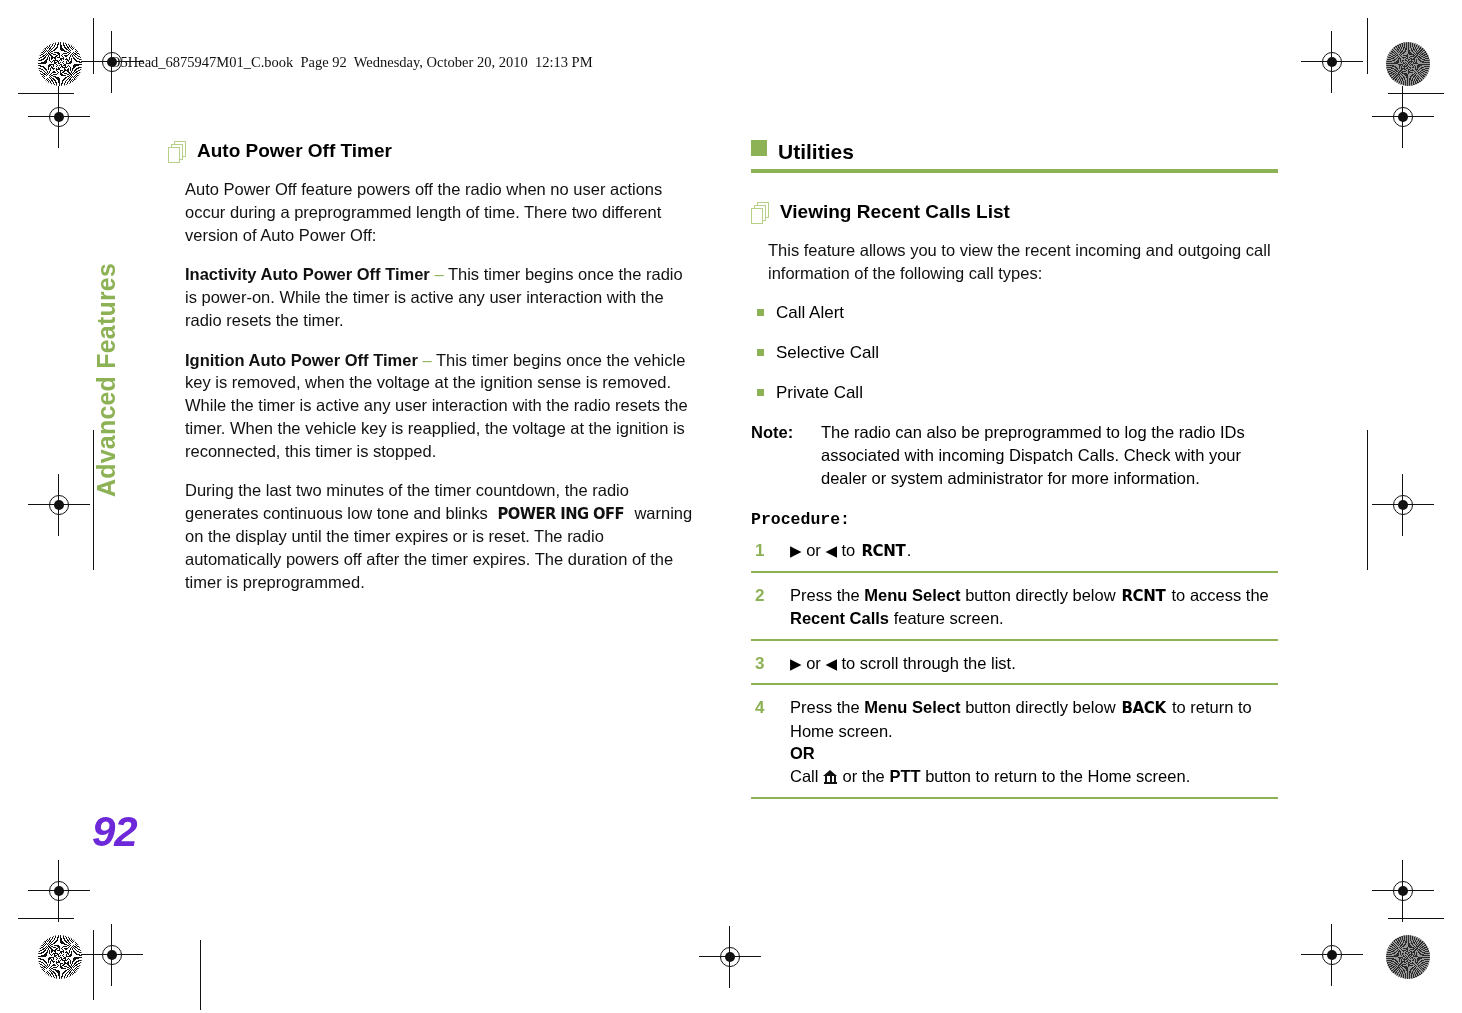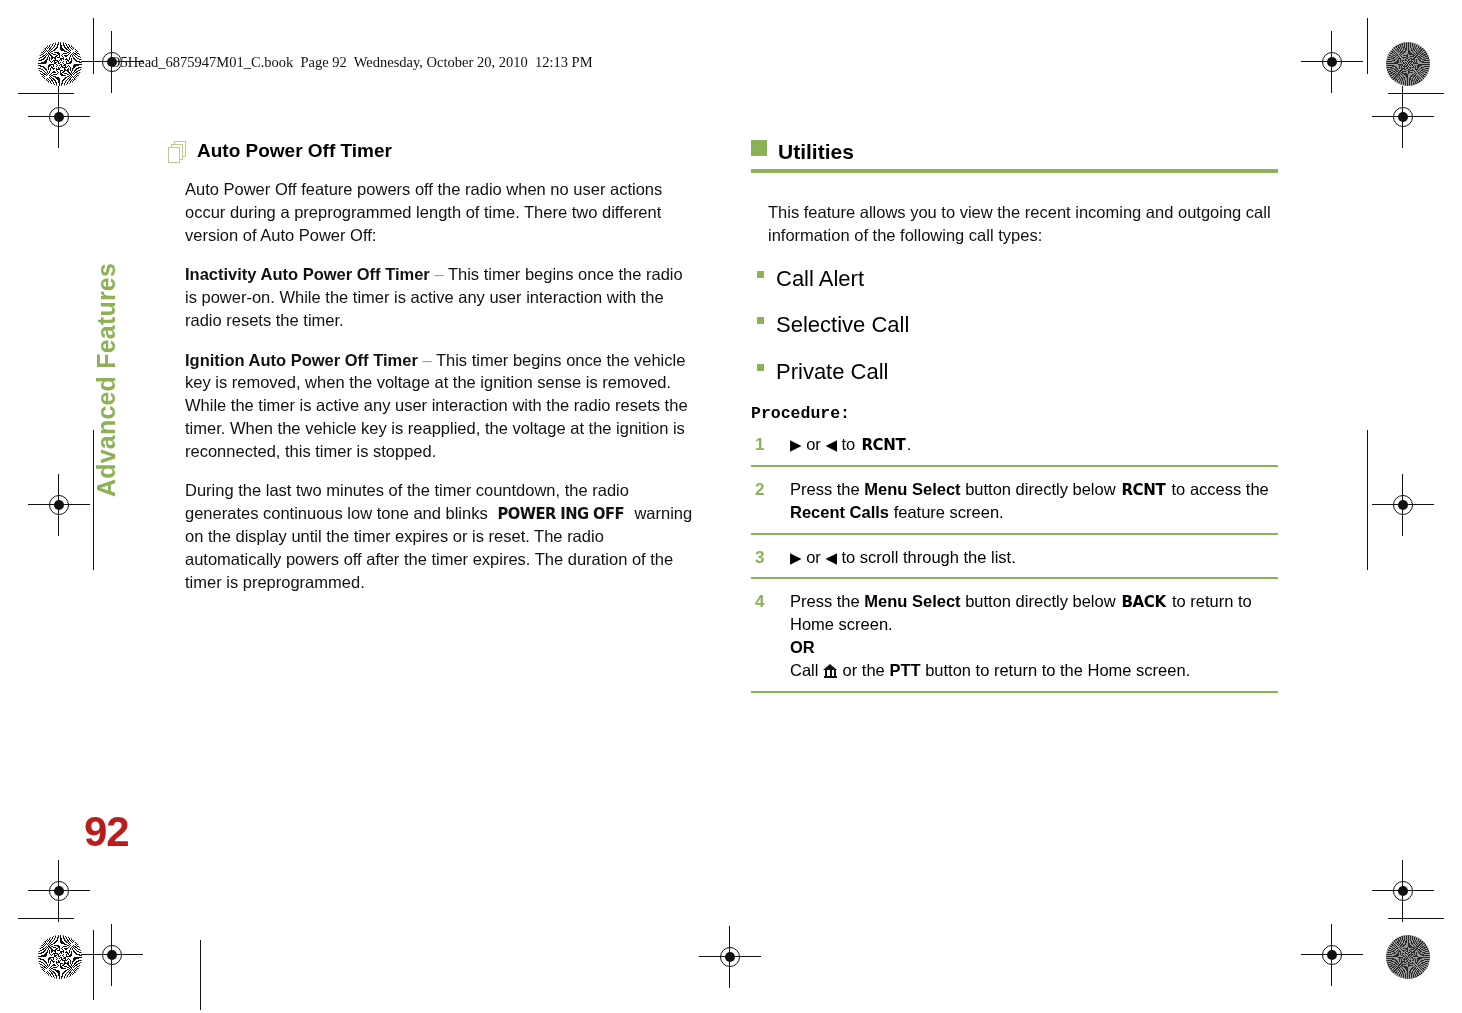--- a/index.html
+++ b/index.html
@@ -50,22 +50,22 @@
   
   .side-rot{
     position:absolute;
     left:92px;top:497px;
     transform-origin:0 0;
     transform:rotate(-90deg);
     font-size:25px;font-weight:bold;color:#8DB255;
     white-space:nowrap;letter-spacing:.2px;
   }
   .pagenum{
-    position:absolute;left:84px;top:808px;
-    font-size:42px;font-weight:bold;color:#b91c1c;letter-spacing:-1px;
+    position:absolute;left:92px;top:808px;
+    font-size:42px;font-weight:bold;color:#6d28d9;letter-spacing:-1px;font-style:italic;
   }
   .langbox{
     position:absolute;left:58px;top:882px;width:220px;height:90px;
     background:#C5DC9C;
   }
   .langbox span{
     position:absolute;left:104px;top:24px;
     font-size:22px;font-weight:bold;color:#ffffff;
   }
 
@@ -110,21 +110,21 @@
   .lcd{
     font-family:"DejaVu Sans", sans-serif;
     font-weight:bold;font-size:16px;letter-spacing:-0.6px;
     transform:scaleX(.92);display:inline-block;
   }
 
   
   ul.blist{margin:0 0 6px 0;padding:0;list-style:none;}
   ul.blist li{
     position:relative;padding-left:25px;margin-bottom:17px;
-    font-size:22px;line-height:1.35;
+    font-size:17px;line-height:1.35;
   }
   ul.blist li::before{
     content:"";position:absolute;left:6px;top:7px;
     width:7px;height:7px;background:#8DB255;
   }
 
   
   .note{
     display:flex;gap:0;margin:6px 0 20px 0;font-size:16.5px;line-height:1.38;
   }
@@ -302,29 +302,41 @@
   </div>
 
   <div class="col col-right">
 
     <h2 class="sect">
       <span class="sq-green"></span>
       <span>Utilities</span>
     </h2>
     <div class="sect-rule"></div>
 
+    <h3 class="sub">
+      <span class="pages-icon">
+          <i></i>
+          <i></i>
+          <i></i>
+        </span>
+      <span>Viewing Recent Calls List</span>
+    </h3>
 
     <p class="body">This feature allows you to view the recent incoming and outgoing call information of the following call types:</p>
 
     <ul class="blist">
       <li>Call Alert</li>
       <li>Selective Call</li>
       <li>Private Call</li>
     </ul>
 
+    <div class="note">
+      <div class="lbl">Note:</div>
+      <div class="txt">The radio can also be preprogrammed to log the radio IDs associated with incoming Dispatch Calls. Check with your dealer or system administrator for more information.</div>
+    </div>
 
     <p class="proc-label">Procedure:</p>
 
     <ol class="steps">
 
       <li>
         <span class="num">1</span>
         <span class="arrow">▶</span><span> or </span><span class="arrow">◀</span><span> to </span><span class="softkey">RCNT</span><span>.</span>
       </li>
 

